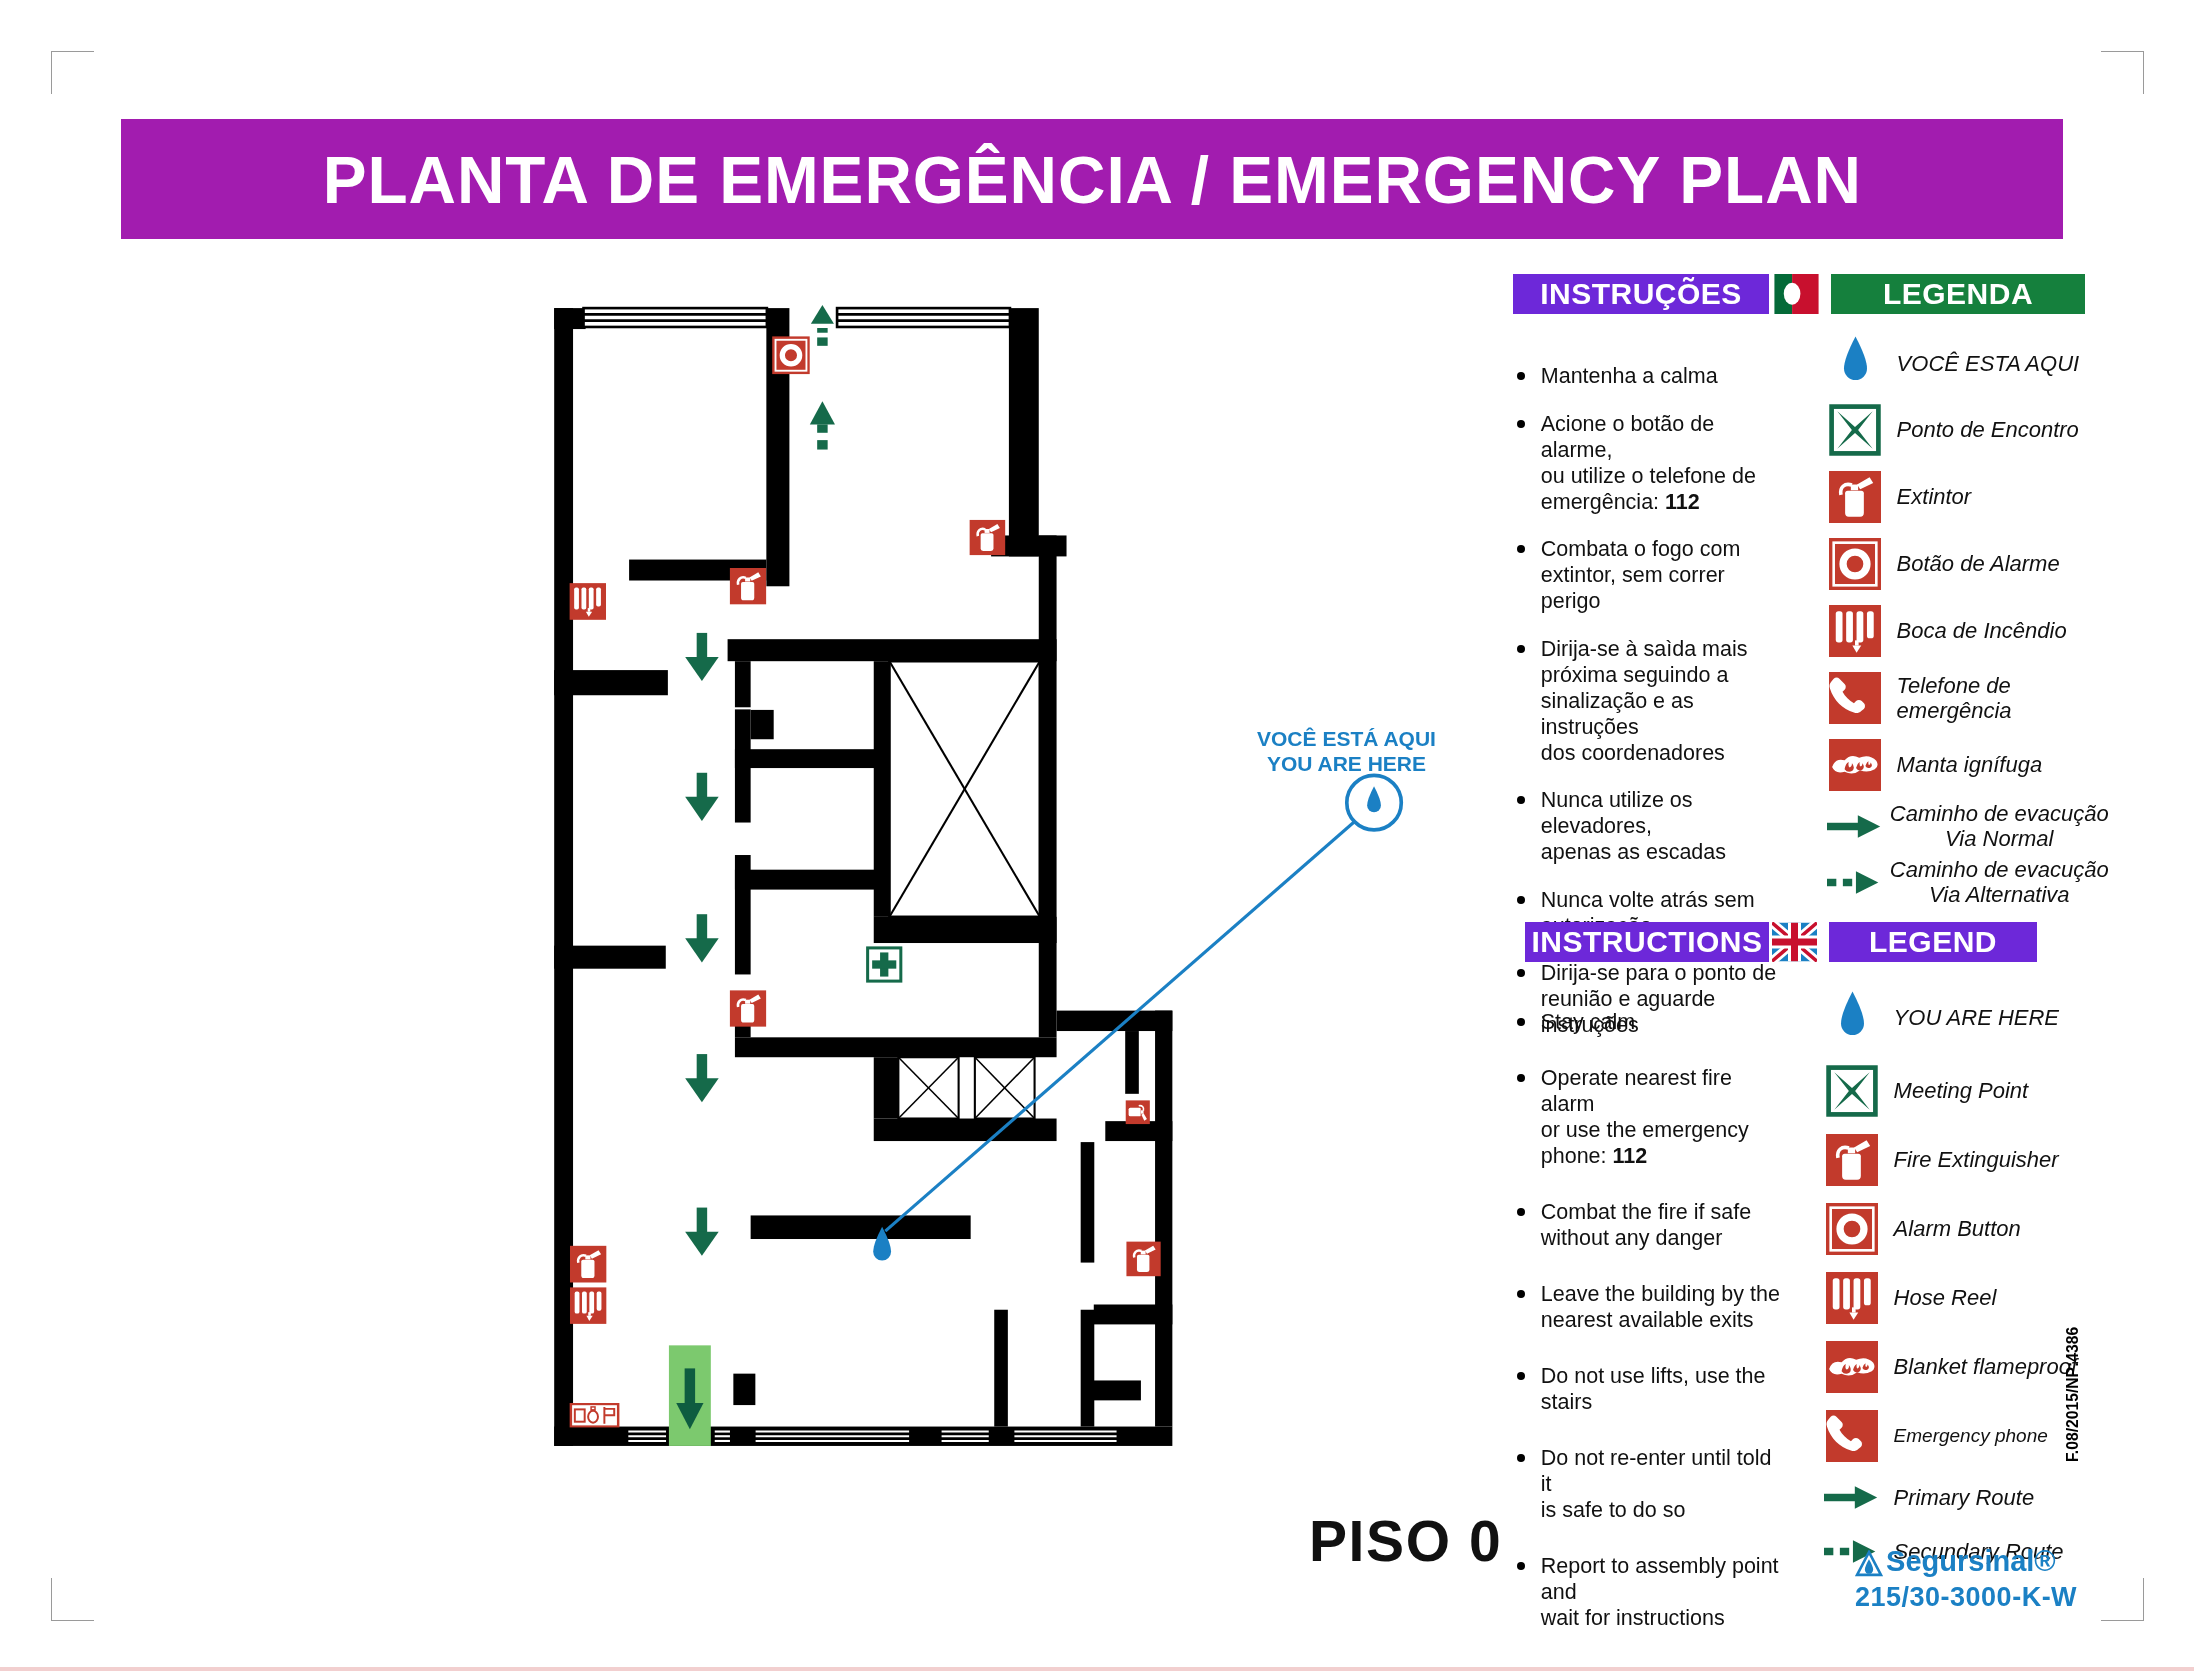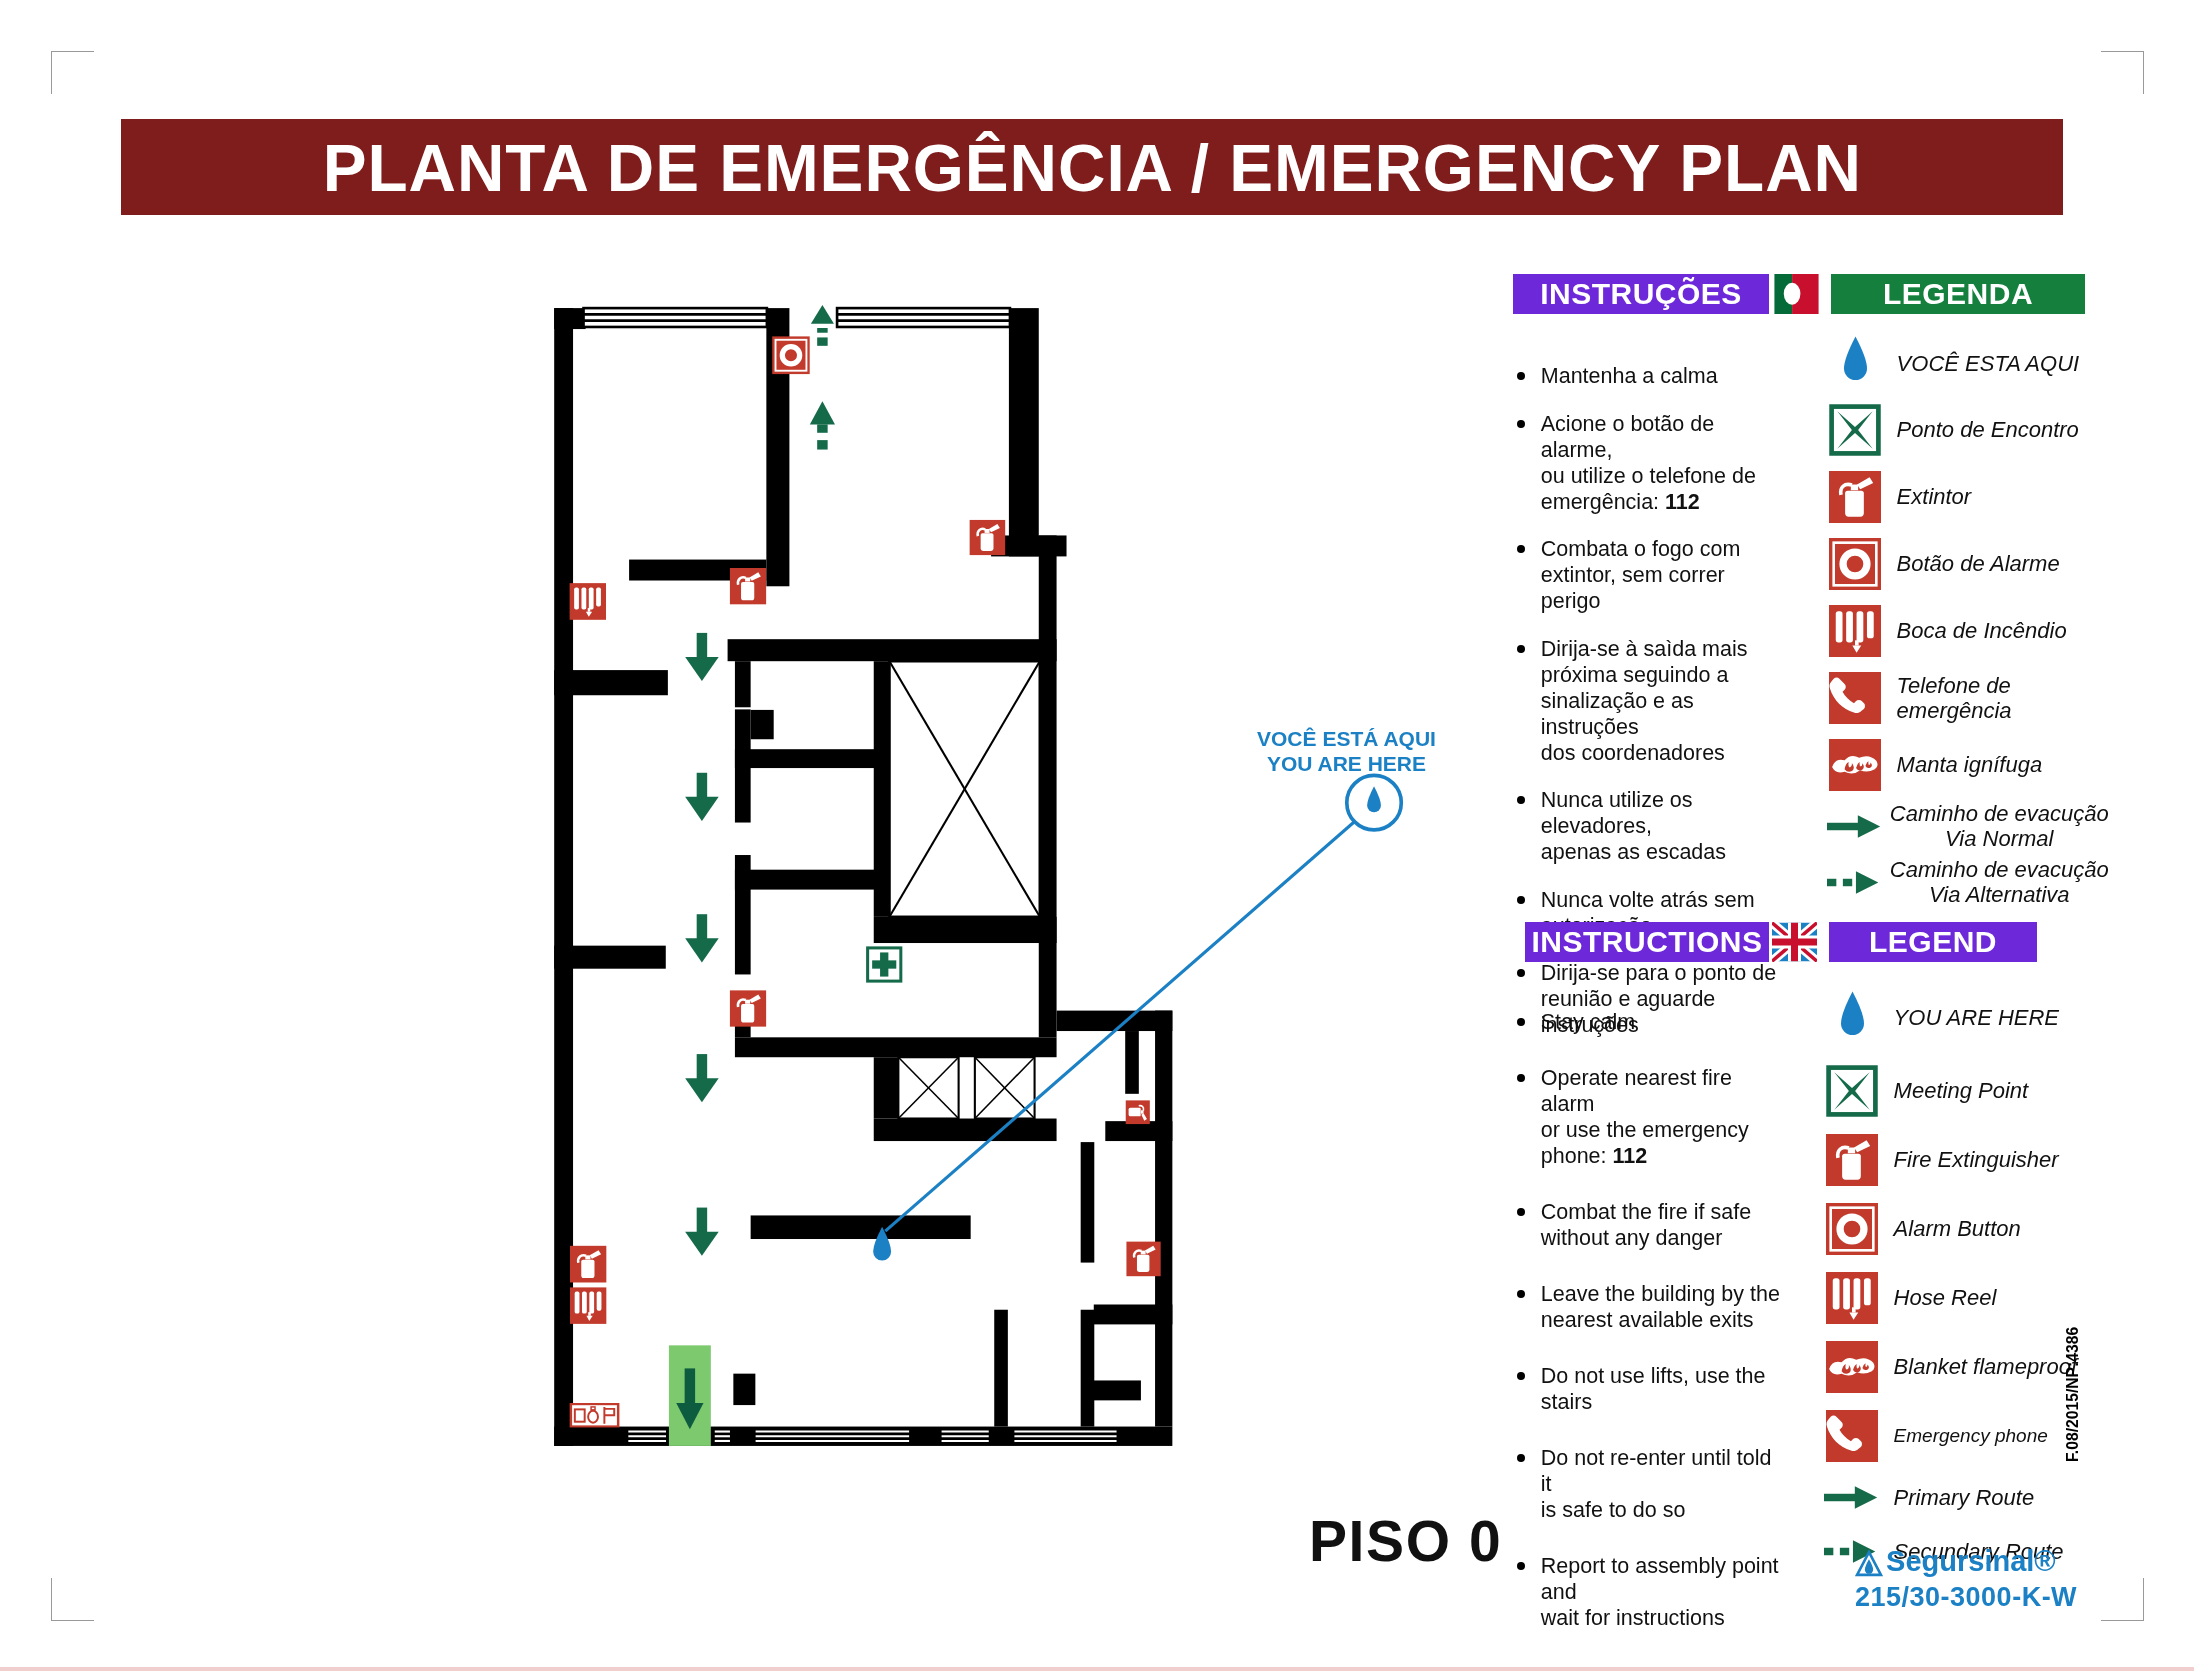--- a/index.html
+++ b/index.html
@@ -1,20 +1,20 @@
 <!DOCTYPE html>
 <html style="font-size:8.4px"><head>
 <meta charset="utf-8">
 <style>
   html,body{margin:0;padding:0;background:#fff;}
   body{width:2194px;height:1672px;position:relative;overflow:hidden;
        font-family:"Liberation Sans","DejaVu Sans",sans-serif;color:#111;}
   .abs{position:absolute;}
   
-  #banner{left:121px;top:119px;width:1942px;height:96px;background:#7f1d1d;
+  #banner{left:121px;top:119px;width:1942px;height:120px;background:#a21caf;
           display:flex;align-items:center;justify-content:center;}
   #banner .t{color:#fff;font-size:67px;font-weight:bold;letter-spacing:1px;white-space:nowrap;transform:scaleX(.98);}
   
   .bar{height:40px;display:flex;align-items:center;justify-content:center;}
   .bar span{color:#fff;font-weight:bold;font-size:30px;letter-spacing:0.5px;}
   .bar-red{background:#6d28d9;}
   .bar-blue{background:#15803d;}
   
   .instr-list{display:flex;flex-direction:column;}
   .instr{display:flex;align-items:flex-start;}

